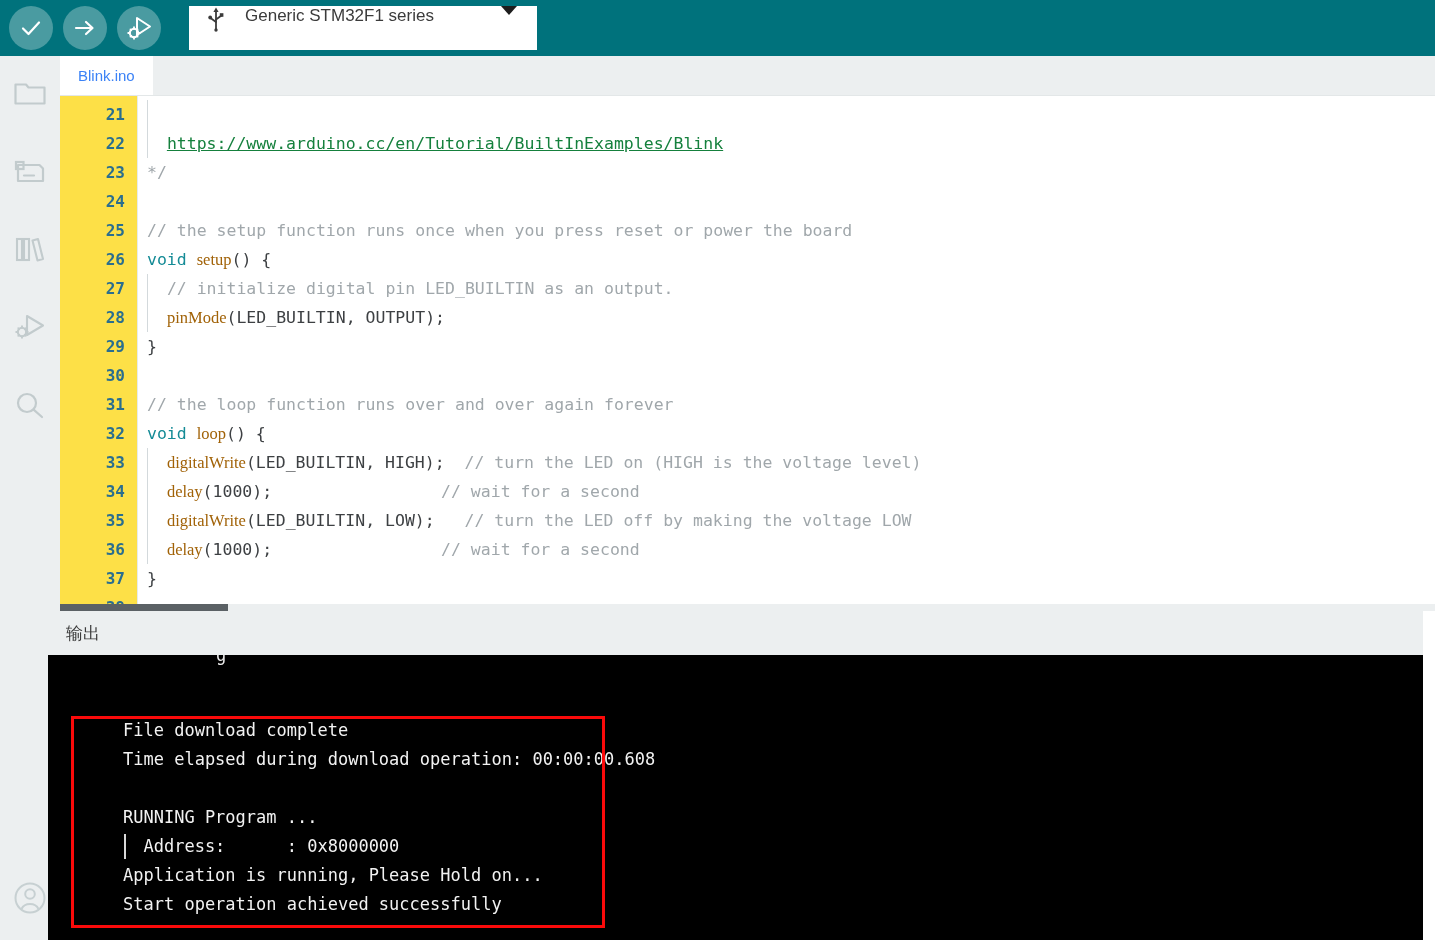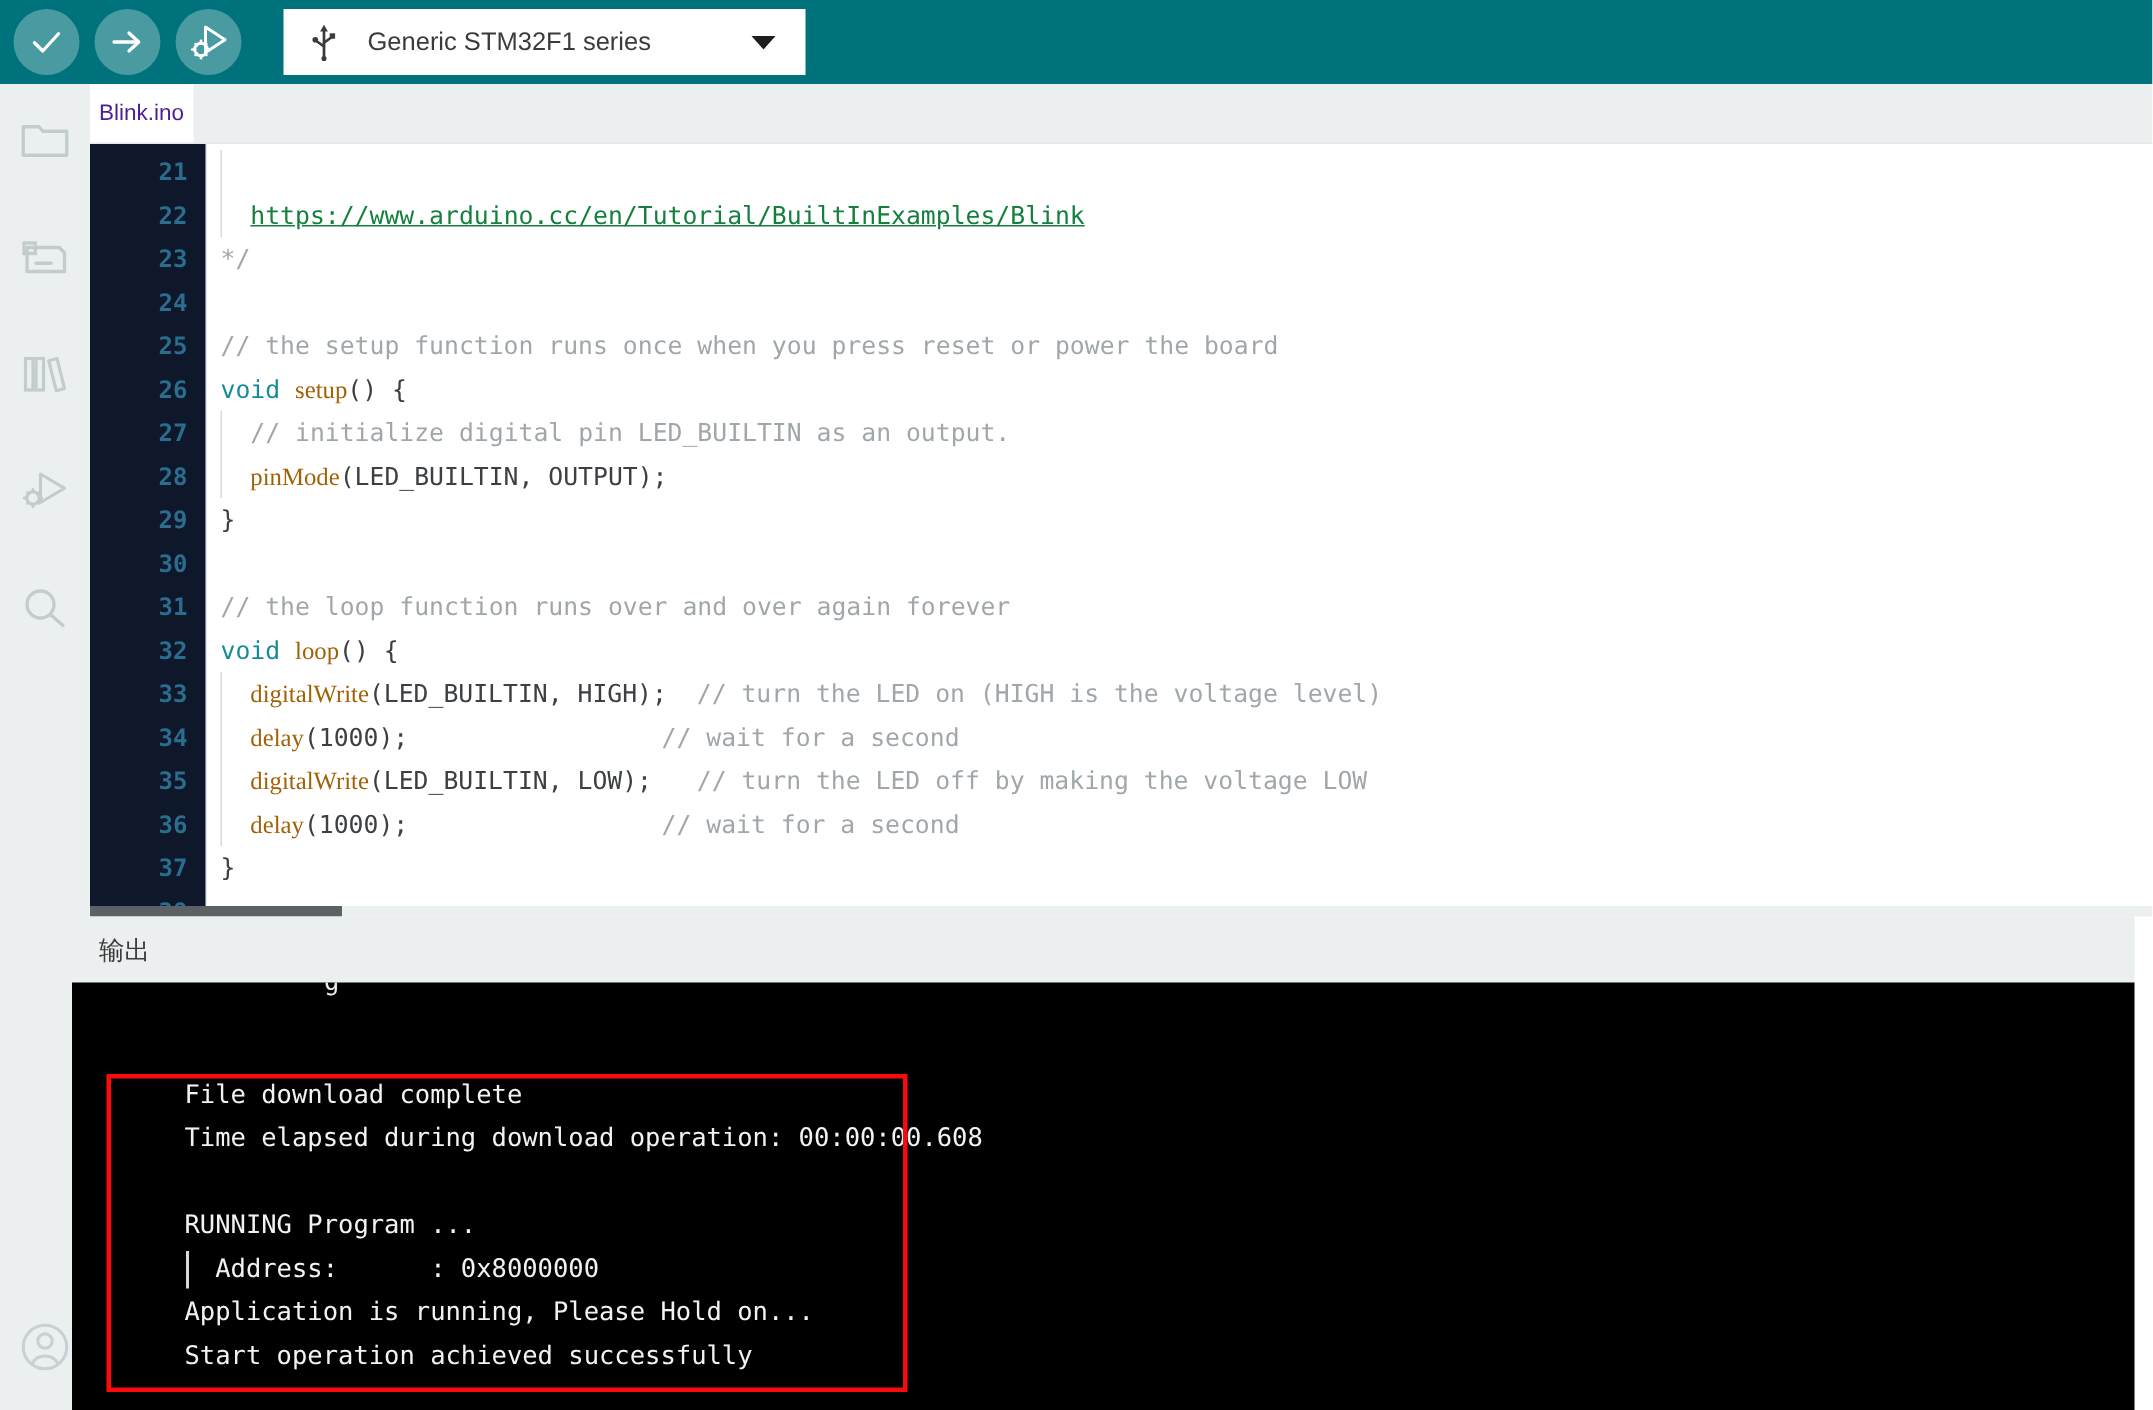--- a/index.html
+++ b/index.html
@@ -23,21 +23,21 @@
     width: 44px; height: 44px; border-radius: 50%;
     background: #4a9ba1;
     display: flex; align-items: center; justify-content: center;
     cursor: pointer;
   }
   .tb-btn svg { display: block; }
   .board-select {
     margin-left: 28px;
     width: 348px; height: 44px;
     background: #ffffff;
-    display: flex; align-items: center;
+    display: flex; 
     padding: 0 14px 0 16px;
     cursor: pointer;
   }
   .board-select .usb-ic { width: 22px; display: flex; justify-content: center; }
   .board-select .bs-label {
     flex: 1;
     font-size: 17px; color: #3b3b3b;
     margin-left: 18px;
     white-space: nowrap;
   }
@@ -68,36 +68,36 @@
   }
   .tabbar {
     position: absolute; left: 0; top: 0;
     width: 1375px; height: 40px;
     background: #eceff0;
     display: flex; align-items: stretch;
     border-bottom: 1px solid #e3e7e8;
   }
   .tab {
     background: #ffffff;
-    padding: 0 6px;
+    padding: 0 18px;
     display: flex; align-items: center;
-    font-size: 15px; color: #4c1d95;
+    font-size: 15px; color: #3b82f6;
     cursor: pointer;
   }
 
   .codearea {
     position: absolute; left: 0; top: 40px;
     width: 1375px; height: 508px;
     background: #ffffff;
     display: flex;
     overflow: hidden;
   }
   .gutter {
     width: 78px; flex: 0 0 78px;
-    background: #0f172a;
+    background: #fde047;
     border-right: 1px solid #e6eaec;
     padding-top: 4px;
   }
   .gutter .ln {
     height: 29px; line-height: 29px;
     text-align: right; padding-right: 12px;
     font-family: "DejaVu Sans Mono", monospace;
     font-size: 16px; color: #2a6e8f;
     font-weight: 600;
   }

